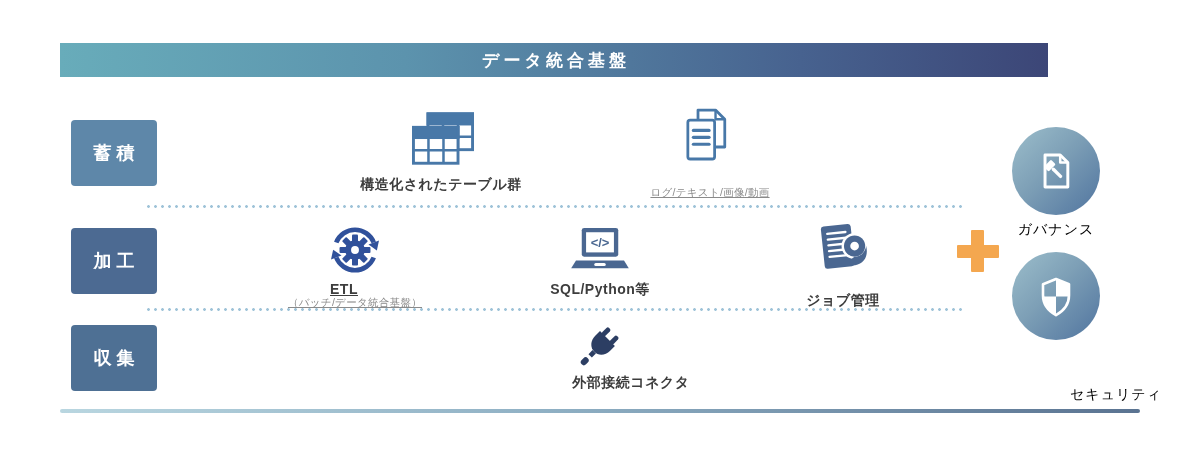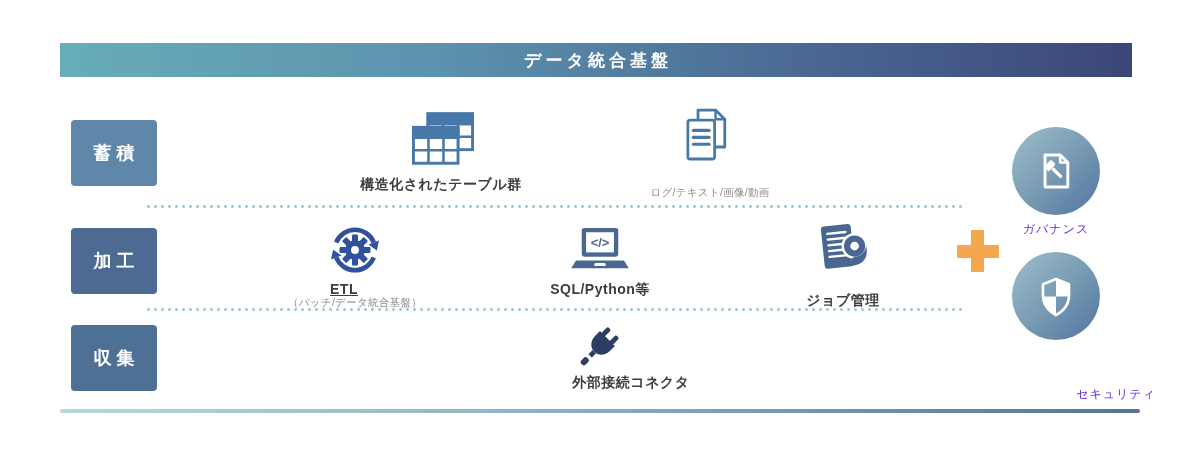--- a/index.html
+++ b/index.html
@@ -4,21 +4,21 @@
 <style>
   html,body{margin:0;padding:0;background:#fff;}
   .canvas{
     position:relative;width:1200px;height:460px;background:#ffffff;
     font-family:"Liberation Sans","DejaVu Sans",sans-serif;overflow:hidden;
   }
   .abs{position:absolute;}
 
   
   .header-bar{
-    left:60px;top:43px;width:1072px;height:34px;
+    left:60px;top:43px;width:988px;height:34px;
     background:linear-gradient(90deg,#68acba 0%,#5c93ad 35%,#47628f 75%,#3c4677 100%);
     display:flex;align-items:center;justify-content:center;
   }
   .header-title{
     color:#ffffff;font-size:17px;font-weight:bold;letter-spacing:4px;text-indent:4px;
   }
 
   
   .row-box{
     left:71px;width:86px;height:66px;border-radius:4px;
@@ -37,25 +37,25 @@
   }
   .dot1{top:204px;} .dot2{top:307px;}
 
   
   .lbl{
     transform:translateX(-50%);white-space:nowrap;text-align:center;
     color:#3d3d3d;font-size:14px;font-weight:bold;letter-spacing:0.5px;
   }
   .sublbl{
     transform:translateX(-50%);white-space:nowrap;text-align:center;
-    color:#8a8a8a;font-size:10.5px;font-weight:normal;letter-spacing:0.3px;
+    color:#8a8a8a;font-size:10.5px;font-weight:normal;letter-spacing:0.3px;text-decoration:underline;
   }
   .circlbl{
     transform:translateX(-50%);white-space:nowrap;text-align:center;
-    color:#6d28d9;font-size:12px;font-weight:500;letter-spacing:1px;
+    color:#000000;font-size:14px;font-weight:500;letter-spacing:1px;
   }
 
   
   .plus-h{left:957px;top:245px;width:42px;height:13px;background:#f4a74f;border-radius:1px;}
   .plus-v{left:971px;top:230px;width:13px;height:42px;background:#f4a74f;border-radius:1px;}
 
   
   .grad-circle{
     width:88px;height:88px;border-radius:50%;
     background:linear-gradient(135deg,#9cbecb 0%,#7d9fb6 45%,#50749f 100%);

